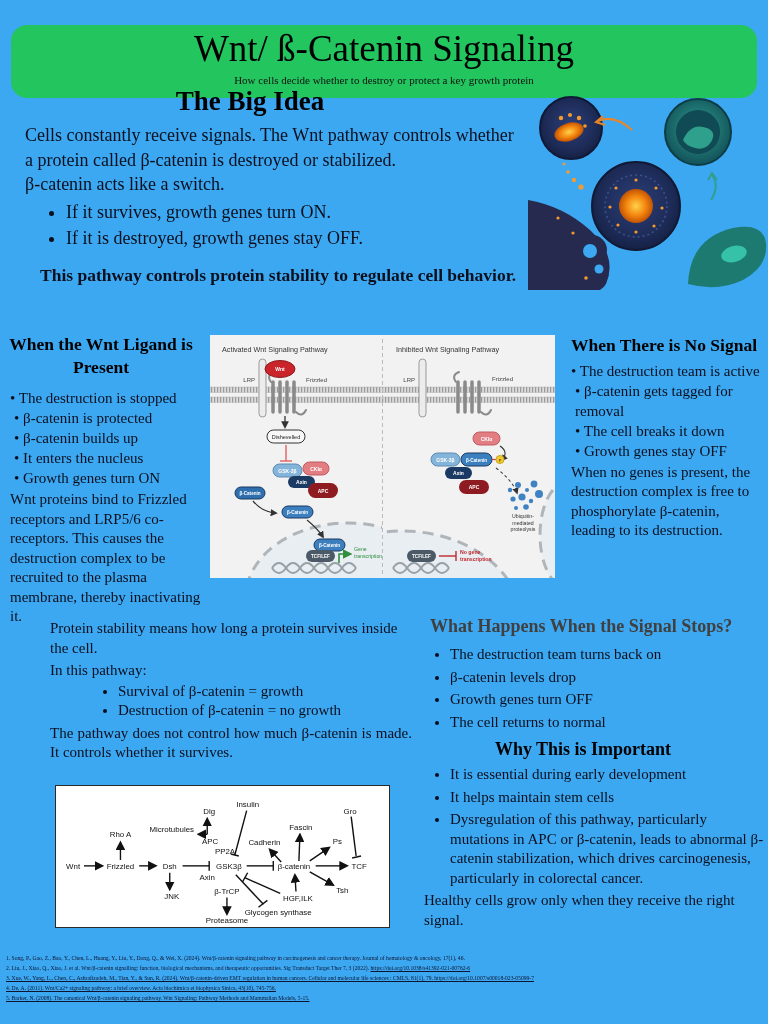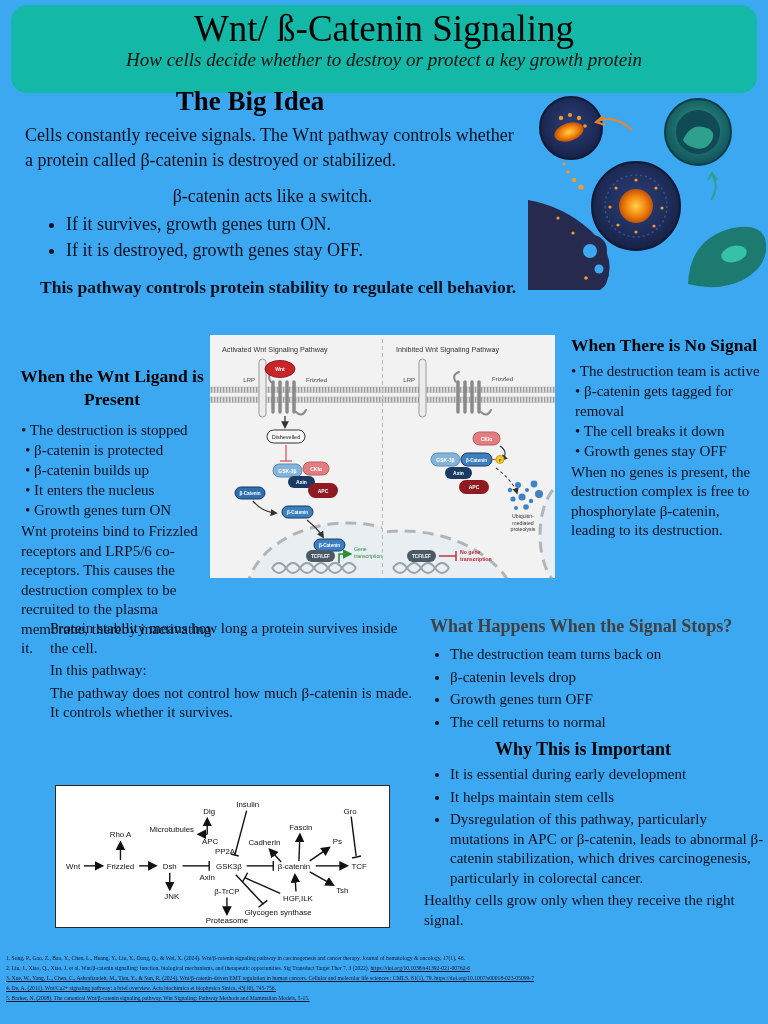--- a/index.html
+++ b/index.html
@@ -1,34 +1,34 @@
 <!DOCTYPE html>
 <html><head>
 <meta charset="utf-8">
 <style>
   html,body{margin:0;padding:0;background:#2b2b2b;}
   .poster{position:relative;width:768px;height:1024px;background:#3DA8F2;overflow:hidden;
           font-family:"Liberation Serif",serif;color:#0a0f1e;}
   
-  .header{position:absolute;left:11px;top:5px;width:746px;height:88px;background:#14b8a6;
+  .header{position:absolute;left:11px;top:25px;width:746px;height:73px;background:#22c55e;
           border-radius:16px;text-align:center;}
   .header .t{font-size:37px;line-height:45px;margin-top:1px;color:#000;}
-  .header .s{font-size:19px;line-height:18px;color:#111;font-style:italic;}
+  .header .s{font-size:11px;line-height:18px;color:#111;}
   
   .bigidea{position:absolute;left:0;top:86px;width:528px;}
   .bigidea h2{font-size:27px;margin:0;font-weight:bold;text-align:center;width:500px;color:#000;}
   .bigidea .p{font-size:18px;line-height:24.5px;margin:6px 0 0 25px;width:495px;}
-  .bigidea .p2{margin-top:12px;text-align:center;}
+  .bigidea .p2{margin-top:0;}
   .bigidea ul{margin:3px 0 12px 66px;padding:0;font-size:18px;line-height:24px;}
   .bigidea li{margin:0 0 2px 0;}
   .bigidea .concl{font-weight:bold;font-size:17.5px;margin:15px 0 0 40px;}
   
   .art{position:absolute;left:528px;top:88px;width:240px;height:202px;}
   
-  .colL{position:absolute;left:11px;top:333px;width:202px;font-size:15px;line-height:19.5px;margin-top:32px;}
+  .colL{position:absolute;left:0;top:333px;width:202px;font-size:15px;line-height:19.5px;}
   .colL h3{font-size:17.5px;line-height:23px;text-align:center;margin:0 0 9px;color:#000;}
   .colL .b{margin:0 0 0 14px;line-height:20px;}
   .colL .b.first{margin-left:10px;}
   .colL .para{margin-top:2px;padding-left:10px;}
   .colR{position:absolute;left:563px;top:336px;width:202px;font-size:15px;line-height:19.5px;}
   .colR h3{font-size:17.5px;margin:0 0 5px;text-align:center;color:#000;}
   .colR .b{margin:0 0 0 12px;line-height:20px;}
   .colR .b.first{margin-left:8px;}
   .colR .para{margin-top:2px;padding-left:8px;}
   
@@ -344,20 +344,24 @@
     <div class="b first">• The destruction team is active</div>
     <div class="b">• β-catenin gets tagged for removal</div>
     <div class="b">• The cell breaks it down</div>
     <div class="b">• Growth genes stay OFF</div>
     <div class="para">When no genes is present, the destruction complex is free to phosphorylate β-catenin, leading to its destruction.</div>
   </div>
 
   <div class="stab">
     <div class="p">Protein stability means how long a protein survives inside the cell.</div>
     <div class="p">In this pathway:</div>
+    <ul>
+      <li>Survival of β-catenin = growth</li>
+      <li>Destruction of β-catenin = no growth</li>
+    </ul>
     <div class="p just">The pathway does not control how much β-catenin is made. It controls whether it survives.</div>
   </div>
 
   <div class="stops">
     <h3>What Happens When the Signal Stops?</h3>
     <ul>
       <li>The destruction team turns back on</li>
       <li>β-catenin levels drop</li>
       <li>Growth genes turn OFF</li>
       <li>The cell returns to normal</li>

